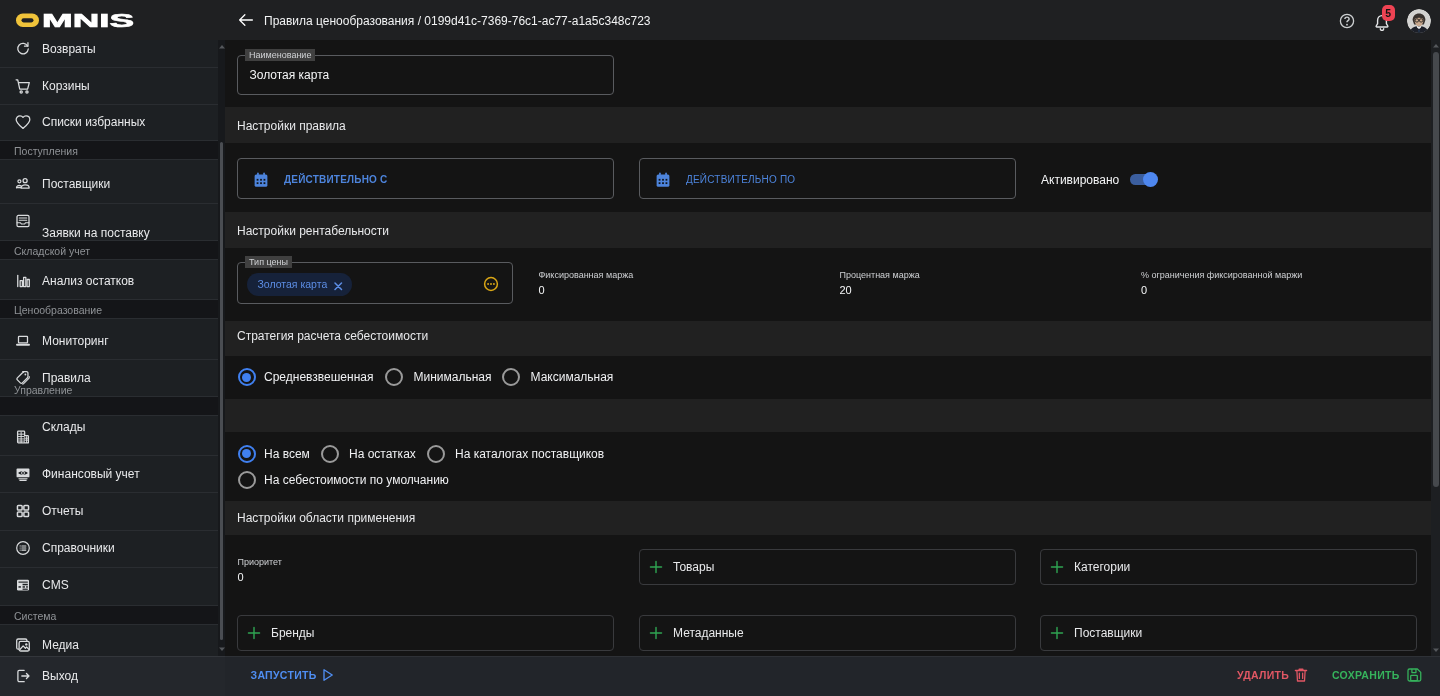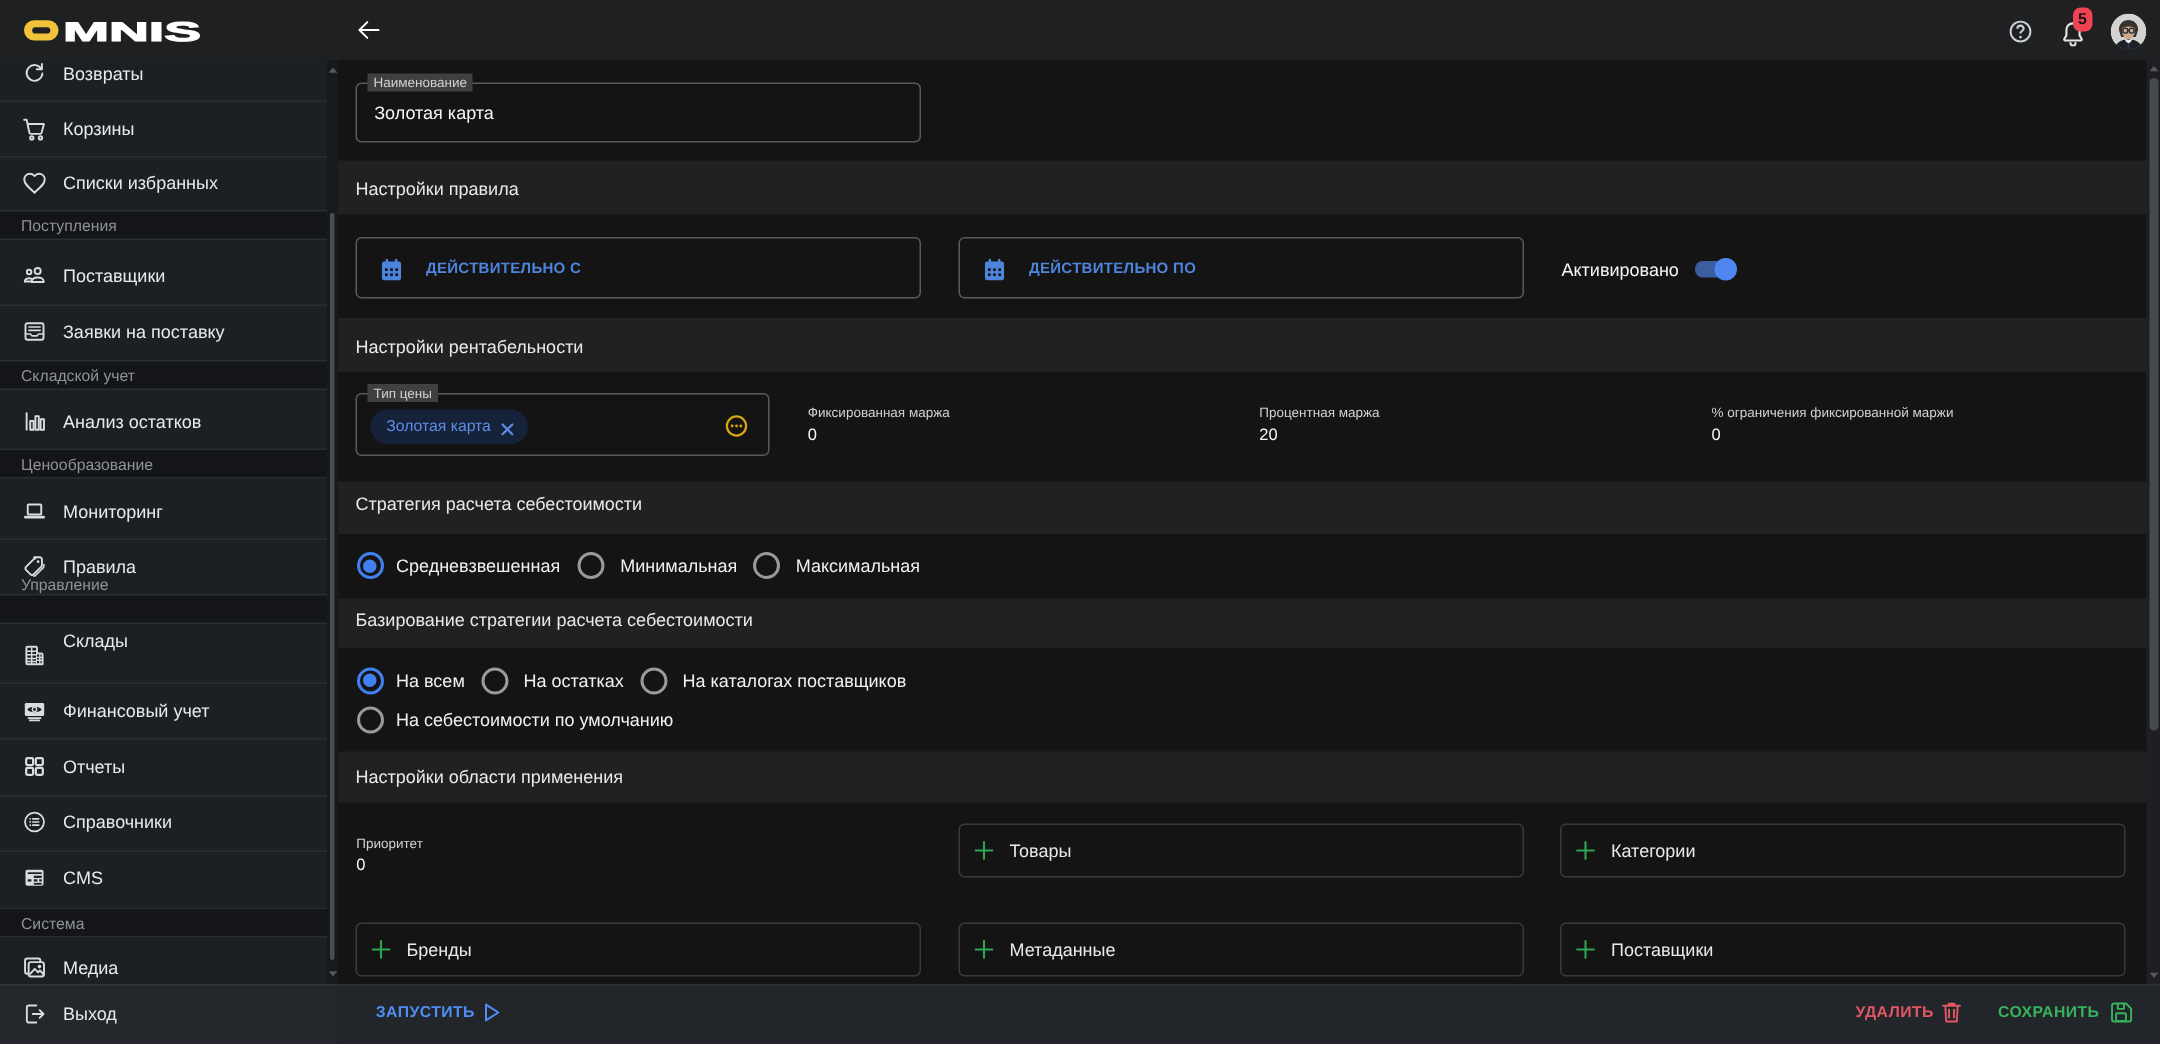--- a/index.html
+++ b/index.html
@@ -20,21 +20,20 @@
 .actbtn{font-size:10.5px;font-weight:bold;letter-spacing:0.3px;line-height:13px;white-space:nowrap}
 </style></head><body>
 <div id="app">
 <div class="abs" style="left:225px;top:107px;width:1215px;height:36px;background:#212121"></div>
 <div class="abs stitle" style="left:237px;top:118.4px">Настройки правила</div>
 <div class="abs" style="left:225px;top:212px;width:1215px;height:36px;background:#212121"></div>
 <div class="abs stitle" style="left:237px;top:223.3px">Настройки рентабельности</div>
 <div class="abs" style="left:225px;top:321px;width:1215px;height:35px;background:#212121"></div>
 <div class="abs stitle" style="left:237px;top:327.8px">Стратегия расчета себестоимости</div>
 <div class="abs" style="left:225px;top:399px;width:1215px;height:33px;background:#212121"></div>
-<div class="abs stitle" style="left:237px;top:404.8px">Базирование стратегии расчета себестоимости</div>
 <div class="abs" style="left:225px;top:501px;width:1215px;height:34px;background:#212121"></div>
 <div class="abs stitle" style="left:237px;top:509.5px">Настройки области применения</div>
 <div class="abs" style="left:237px;top:55px;width:377px;height:40px;border:1px solid #595b5f;border-radius:4px"></div>
 <div class="abs flabel" style="left:245px;top:49px">Наименование</div>
 <div class="abs val" style="left:249.5px;top:67px">Золотая карта</div>
 <div class="abs" style="left:237px;top:158px;width:377px;height:41px;border:1px solid #595b5f;border-radius:4px"></div>
 <div class="abs" style="left:252px;top:171px;width:18px;height:18px">
       <svg width="18" height="18" viewBox="0 0 24 24">
         <g fill="#4d84dc">
           <rect x="3.5" y="4.5" width="17" height="16.5" rx="2"></rect>
@@ -63,21 +62,21 @@
         <g fill="#10151d">
           <rect x="6.2" y="10.5" width="2.4" height="2.4"></rect>
           <rect x="10.8" y="10.5" width="2.4" height="2.4"></rect>
           <rect x="15.4" y="10.5" width="2.4" height="2.4"></rect>
           <rect x="6.2" y="15" width="2.4" height="2.4"></rect>
           <rect x="10.8" y="15" width="2.4" height="2.4"></rect>
           <rect x="15.4" y="15" width="2.4" height="2.4"></rect>
         </g>
       </svg>
     </div>
-<div class="abs" style="left:686px;top:173px;font-size:10px;font-weight:bold;letter-spacing:0.2px;color:#4d84dc;line-height:13px;white-space:nowrap">ДЕЙСТВИТЕЛЬНО ПО</div>
+<div class="abs" style="left:686px;top:173px;font-size:10px;font-weight:normal;letter-spacing:0.2px;color:#4d84dc;line-height:13px;white-space:nowrap">ДЕЙСТВИТЕЛЬНО ПО</div>
 <div class="abs val" style="left:1041px;top:171.5px">Активировано</div>
 <div class="abs" style="left:1130px;top:174px;width:25.5px;height:10.5px;border-radius:5.25px;background:#3b5e9e"></div>
 <div class="abs" style="left:1142.5px;top:171.8px;width:15px;height:15px;border-radius:50%;background:#4e87ef"></div>
 <div class="abs" style="left:237px;top:262px;width:276px;height:42px;border:1px solid #595b5f;border-radius:4px"></div>
 <div class="abs flabel" style="left:245px;top:256px">Тип цены</div>
 <div class="abs" style="left:247px;top:272.5px;width:105px;height:23px;border-radius:11.5px;background:#16223a"></div>
 <div class="abs" style="left:257.5px;top:277.8px;font-size:10.5px;color:#5c8de4;line-height:13px;white-space:nowrap">Золотая карта</div>
 <div class="abs" style="left:334px;top:282.3px;width:8.5px;height:8.5px">
       <svg width="8.5" height="8.5" viewBox="0 0 8.5 8.5">
         <g stroke="#5c8de4" stroke-width="1.5" stroke-linecap="round">
@@ -252,21 +251,21 @@
 <div class="abs itxt" style="left:42px;top:176px">Поставщики</div>
 <div style="position:absolute;left:14px;top:212px;width:18px;height:18px">
       <svg width="18" height="18" viewBox="0 0 24 24">
         <g fill="none" stroke="#d9dbdd" stroke-width="1.7" stroke-linecap="round" stroke-linejoin="round">
           <rect x="4" y="4.6" width="16" height="14.8" rx="1.8"></rect>
           <path d="M7 8h10M7 11h10" stroke-width="1.4"></path>
           <path d="M4 14.2h4.4l1.4 1.7h4.4l1.4-1.7H20" stroke-width="1.4"></path>
         </g>
       </svg>
     </div>
-<div class="abs itxt" style="left:42px;top:213px">Заявки на поставку</div>
+<div class="abs itxt" style="left:42px;top:225px">Заявки на поставку</div>
 <div style="position:absolute;left:14px;top:272px;width:18px;height:18px">
       <svg width="18" height="18" viewBox="0 0 24 24">
         <g fill="none" stroke="#d9dbdd" stroke-width="1.7" stroke-linecap="round" stroke-linejoin="round">
           <path d="M5 4.6v14.8"></path>
           <rect x="8.2" y="11.6" width="3" height="7.8"></rect>
           <rect x="12.8" y="7.2" width="3" height="12.2"></rect>
           <rect x="17.4" y="10" width="3" height="9.4"></rect>
         </g>
       </svg>
     </div>
@@ -393,20 +392,21 @@
         </g>
       </svg>
     </div>
 <div class="abs" style="left:237px;top:11px;width:18px;height:18px">
       <svg width="18" height="18" viewBox="0 0 24 24">
         <g fill="none" stroke="#ffffff" stroke-width="1.7" stroke-linecap="round" stroke-linejoin="round">
           <path d="M20.5 12H3.5M10.5 5L3.5 12l7 7"></path>
         </g>
       </svg>
     </div>
+<div class="abs" style="left:264px;top:13.3px;font-size:12px;color:#f2f3f4;line-height:16px;white-space:nowrap">Правила ценообразования / 0199d41c-7369-76c1-ac77-a1a5c348c723</div>
 <div class="abs" style="left:1337.5px;top:12px;width:18px;height:18px">
       <svg width="18" height="18" viewBox="0 0 18 18">
         <g fill="none" stroke="#cdd0d2" stroke-width="1.3">
           <circle cx="9" cy="9" r="6.6"></circle>
           <path d="M6.9 7.1c0-1.2 1-2 2.1-2s2.1.8 2.1 1.9c0 1.5-1.7 1.6-2.1 2.8v.5" stroke-width="1.4"></path>
         </g>
         <circle cx="9" cy="12.7" r="0.9" fill="#cdd0d2"></circle>
       </svg>
     </div>
 <div class="abs" style="left:1373px;top:12.5px;width:18px;height:18px">

